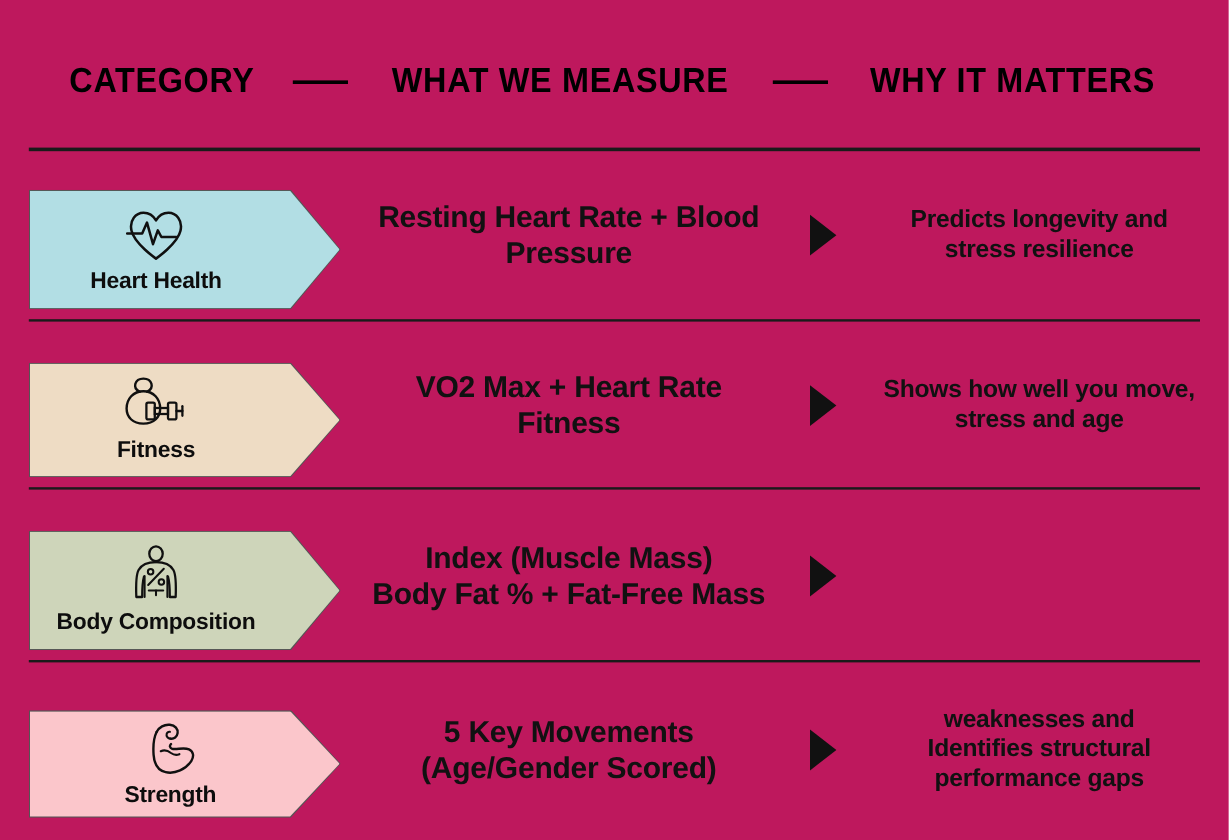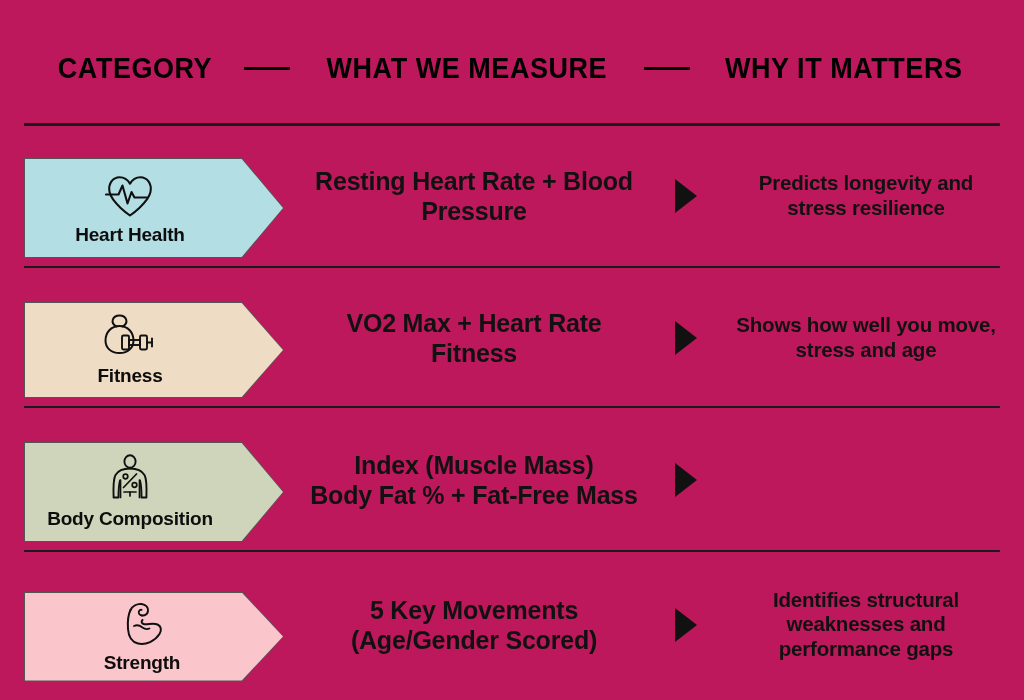--- a/index.html
+++ b/index.html
@@ -298,19 +298,19 @@
       </span>
     </div>
     <div class="measure">
       <div>5 Key Movements</div>
       <div>(Age/Gender Scored)</div>
     </div>
     <div class="arrow-cell">
       <span class="arrow-tri"></span>
     </div>
     <div class="matters">
+      <div>weaknesses and</div>
       <div>Identifies structural</div>
-      <div>weaknesses and</div>
       <div>performance gaps</div>
     </div>
   </div>
 
 </div>
 
 </body></html>

